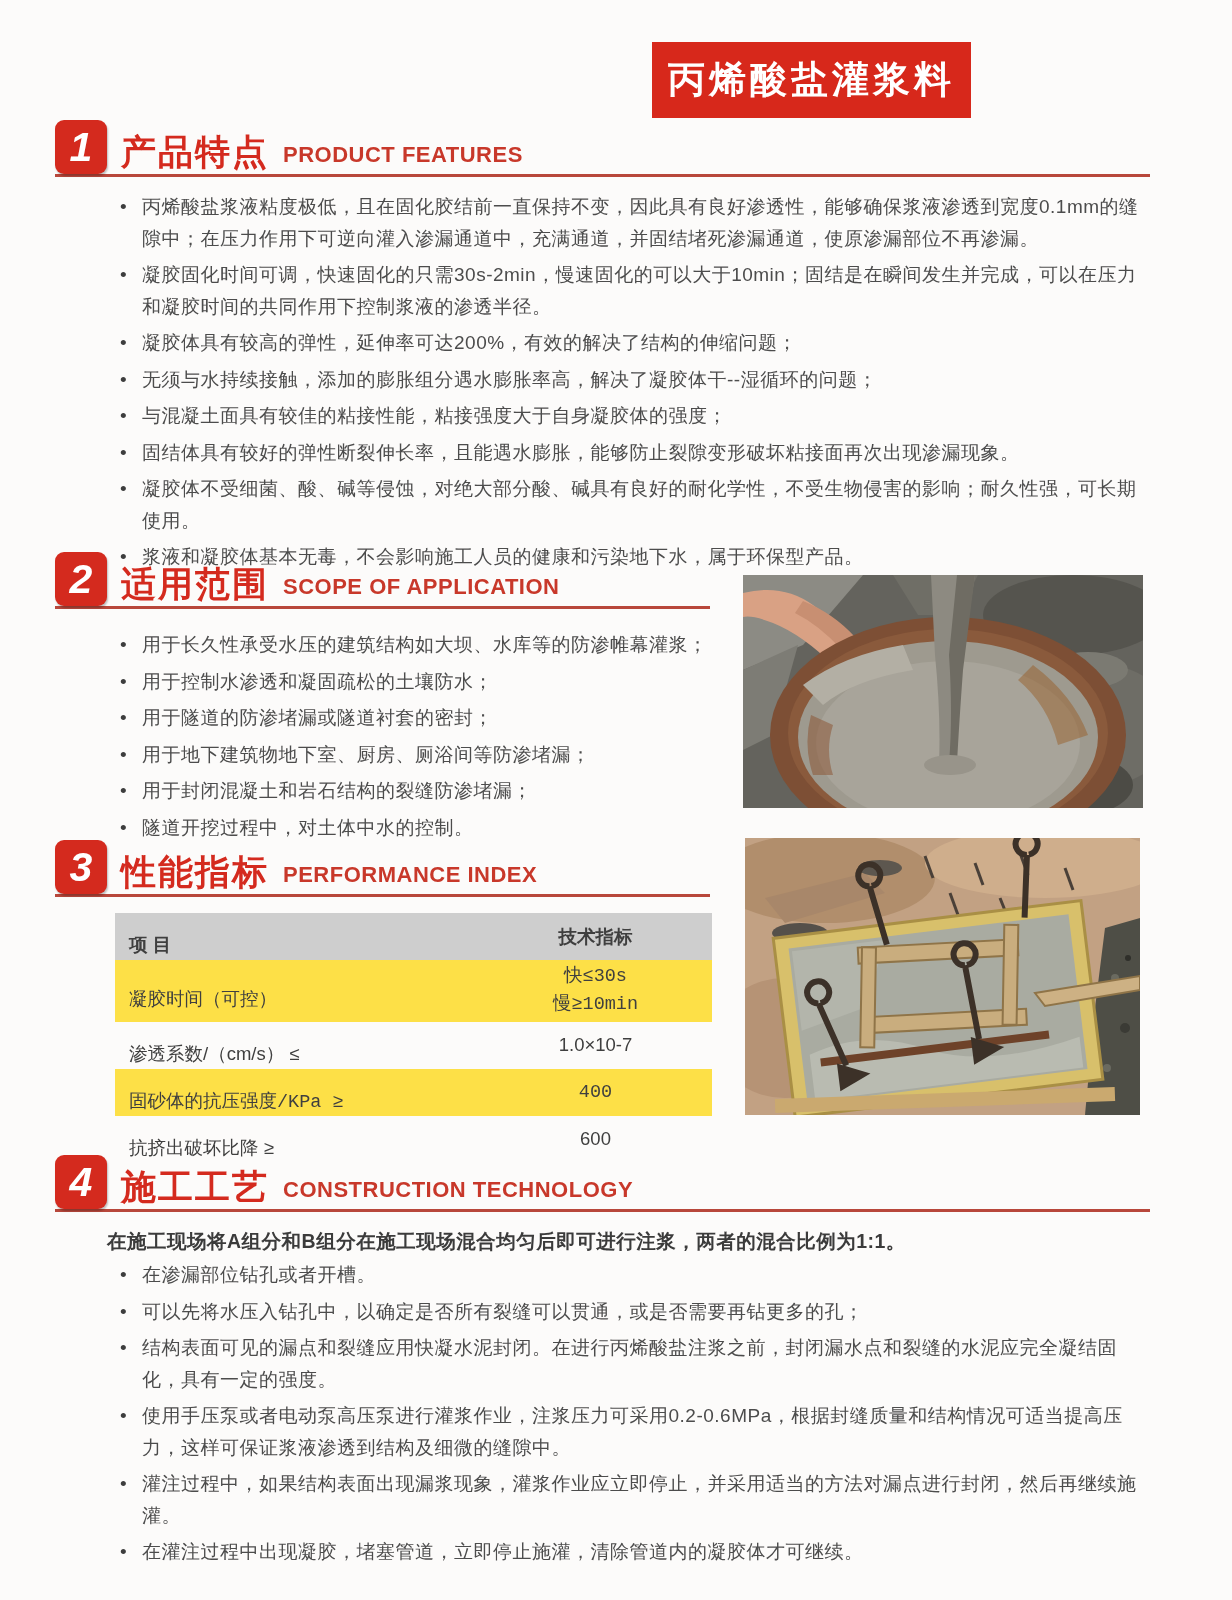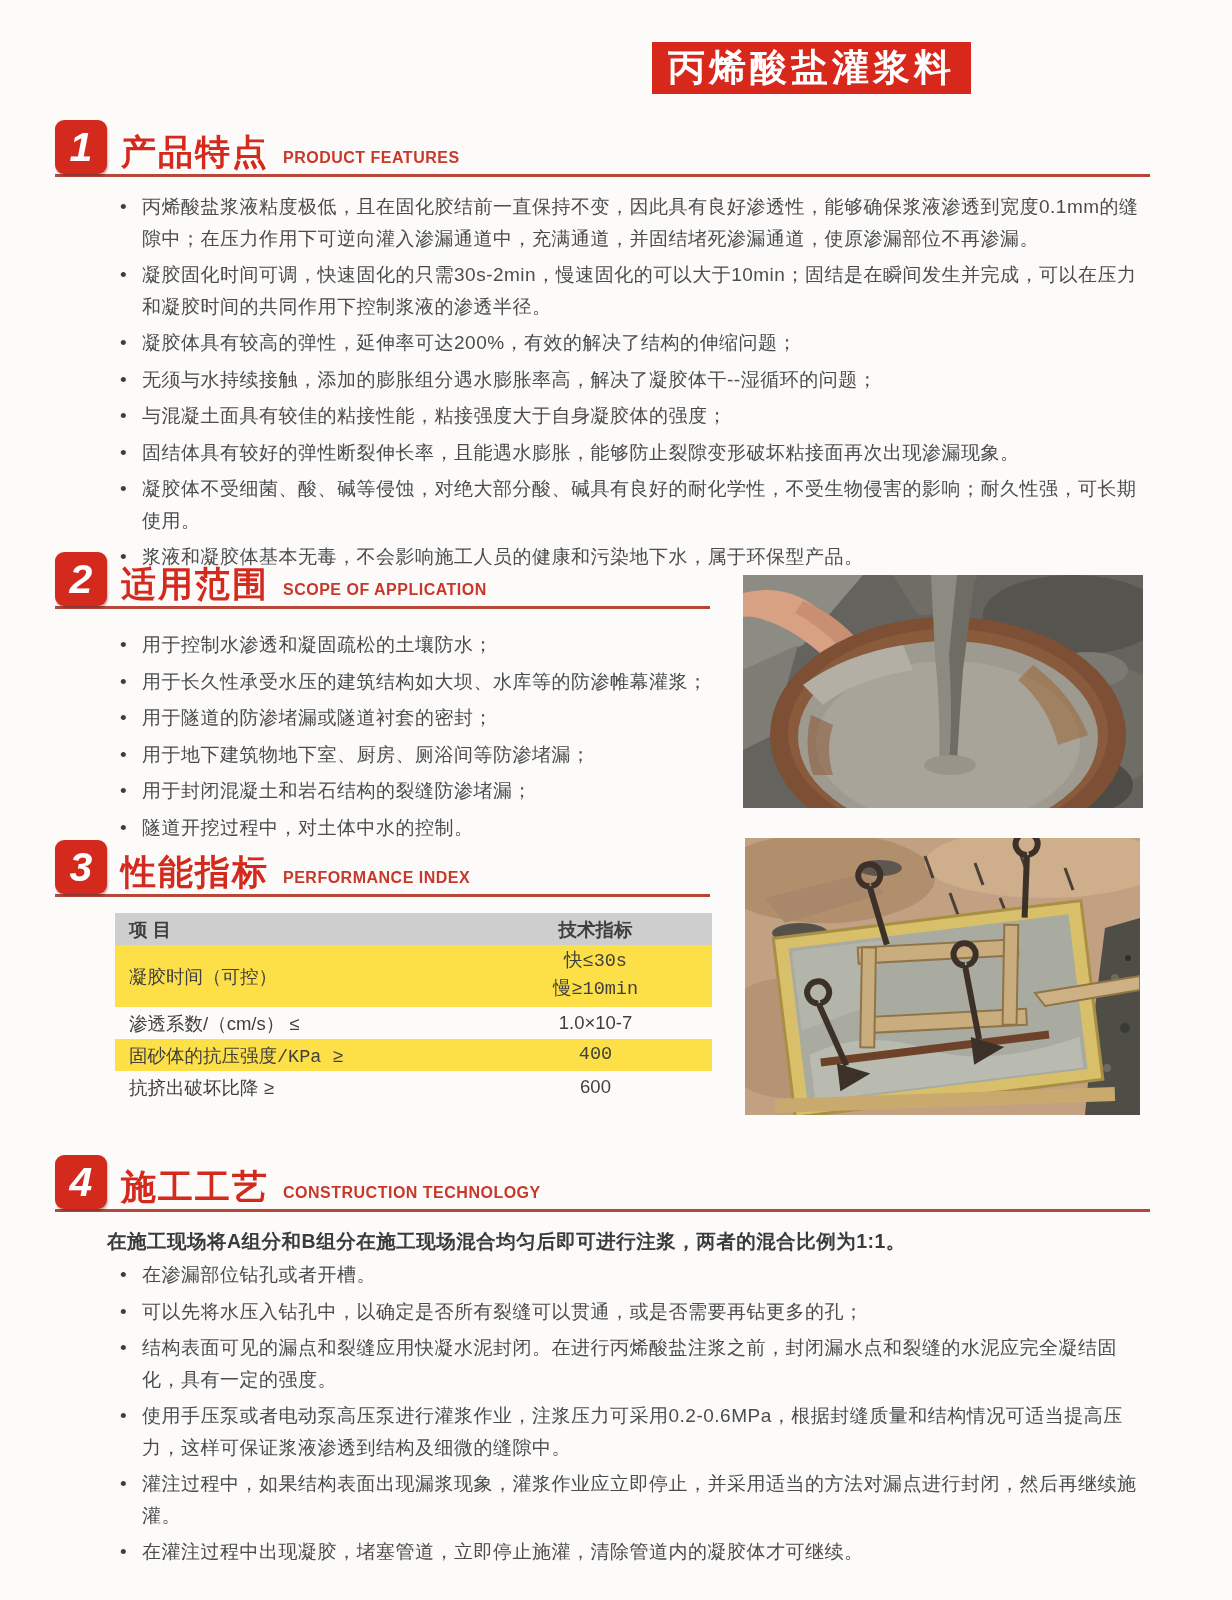--- a/index.html
+++ b/index.html
@@ -4,57 +4,57 @@
 <style>
   html,body{margin:0;padding:0;background:#ffffff;}
   .page{
     position:relative;width:1232px;height:1600px;background:#fcfbfa;
     font-family:"Liberation Sans","DejaVu Sans",sans-serif;overflow:hidden;color:#4c4c4c;
   }
   
   .banner{
     position:absolute;left:652px;top:42px;height:52px;
     background:#d7281b;color:#ffffff;display:flex;align-items:center;
-    padding:0 16px;font-size:37px;font-weight:bold;letter-spacing:4px;
+    padding:12px 16px;font-size:37px;font-weight:bold;letter-spacing:4px;
   }
   
   .section{position:absolute;left:55px;}
   .sec-head{
     display:flex;align-items:flex-end;gap:14px;
     border-bottom:3px solid #b8473b;padding-bottom:2px;
   }
   .badge{
     flex:0 0 auto;width:52px;height:54px;margin-bottom:-2px;
     background:#d42a1e;border-radius:9px;
     color:#fff;font-size:41px;font-weight:bold;font-style:italic;
     display:flex;align-items:center;justify-content:center;
     box-shadow:1px 2px 2px rgba(0,0,0,.25);
   }
   .cn-title{font-size:35px;font-weight:bold;color:#d42a1e;line-height:1;padding-bottom:3px;letter-spacing:2px;}
-  .en-title{font-size:16px;font-weight:bold;color:#c8382a;line-height:1;padding-bottom:6px;letter-spacing:.5px;}
+  .en-title{font-size:22px;font-weight:bold;color:#c8382a;line-height:1;padding-bottom:6px;letter-spacing:.5px;}
   
   ul.bullets{list-style:none;margin:14px 0 0 0;padding:0 0 0 55px;}
   ul.bullets li{
     position:relative;padding-left:32px;font-size:19px;line-height:1.66;
     color:#4c4c4c;margin-bottom:5px;letter-spacing:.5px;
   }
   ul.bullets li::before{
     content:"\2022";position:absolute;left:10px;top:0;color:#3d3d3d;font-size:19px;
   }
   .w-full li{max-width:1015px;}
   .w-half li{max-width:600px;}
   .sp li{margin-bottom:11px;}
   
   .intro{
     margin:16px 0 4px 52px;font-size:19.5px;font-weight:bold;color:#3b3b3b;
     letter-spacing:.5px;max-width:1010px;
   }
   
   .spec-table{margin:16px 0 0 60px;width:597px;border-collapse:collapse;font-size:18.5px;color:#3f3f3f;}
-  .spec-table .c1{width:342px;padding:4px 8px 3px 14px;text-align:left;font-weight:normal;}
+  .spec-table .c1{width:342px;padding:19px 8px 3px 14px;text-align:left;font-weight:normal;}
   .spec-table .c2{padding:3px 8px;text-align:center;font-weight:normal;}
   .spec-table th.c1,.spec-table th.c2{font-weight:bold;}
   .spec-table tr{height:29px;}
   .spec-table tr.dbl{height:58px;}
   .row-gray{background:#cecece;}
   .row-gray2{background:#fde047;font-family:Liberation Mono, monospace;}
   .v2{display:block;line-height:1.5;}
   
   .photo{position:absolute;overflow:hidden;}
   .photo svg{display:block;}
@@ -84,22 +84,22 @@
     </ul>
   </div>
 
   <div class="section" style="top:552px;width:655px;">
     <div class="sec-head">
       <div class="badge">2</div>
       <div class="cn-title">适用范围</div>
       <div class="en-title">SCOPE OF APPLICATION</div>
     </div>
     <ul class="bullets w-half sp" style="margin-top:20px;">
+      <li>用于长久性承受水压的建筑结构如大坝、水库等的防渗帷幕灌浆；</li>
       <li>用于控制水渗透和凝固疏松的土壤防水；</li>
-      <li>用于长久性承受水压的建筑结构如大坝、水库等的防渗帷幕灌浆；</li>
       <li>用于隧道的防渗堵漏或隧道衬套的密封；</li>
       <li>用于地下建筑物地下室、厨房、厕浴间等防渗堵漏；</li>
       <li>用于封闭混凝土和岩石结构的裂缝防渗堵漏；</li>
       <li>隧道开挖过程中，对土体中水的控制。</li>
     </ul>
   </div>
 
   <div class="section" style="top:840px;width:655px;">
     <div class="sec-head">
       <div class="badge">3</div>

